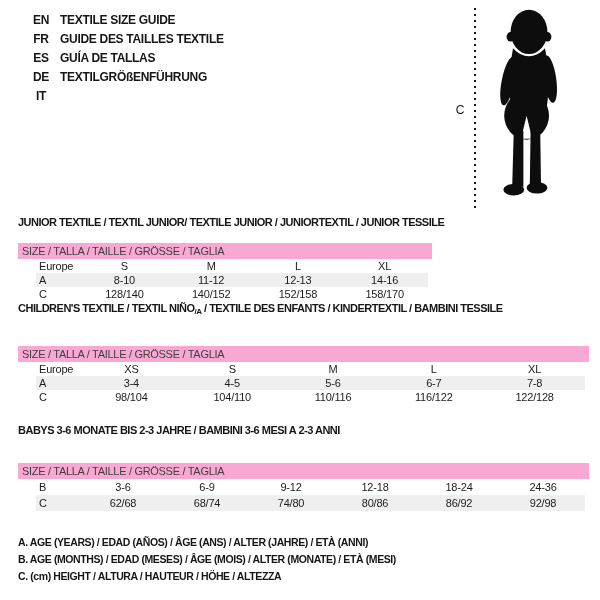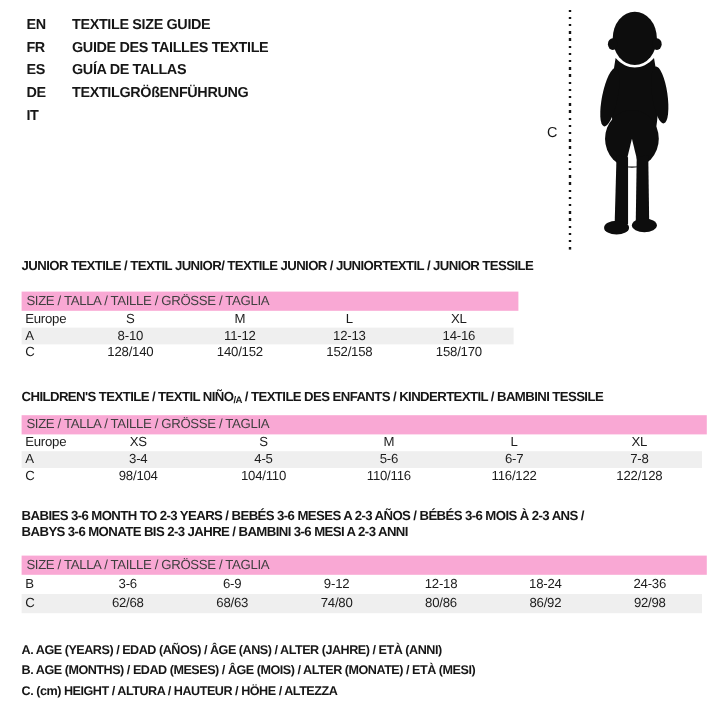--- a/index.html
+++ b/index.html
@@ -7,21 +7,21 @@
     width: 600px; height: 600px; background: #ffffff;
     font-family: "Liberation Sans", sans-serif;
     color: #161616; overflow: hidden;
   }
   .canvas { position: relative; width: 600px; height: 600px; }
 
   
   .langs { position: absolute; left: 22px; top: 10px; }
   .lang-row { display: flex; height: 19px; align-items: center; }
   .lang-code {
-    width: 38px; font-size: 12px; font-weight: 700; letter-spacing: -0.3px;
+    width: 38px; font-size: 12px; font-weight: 700; letter-spacing: -0.3px; text-align: center;
   }
   .lang-label { font-size: 12px; font-weight: 700; letter-spacing: -0.3px; white-space: nowrap; }
 
   
   .measure-line {
     position: absolute; left: 474px; top: 8px; width: 2px; height: 200px;
     background: repeating-linear-gradient(to bottom, #151515 0 2px, transparent 2px 6px);
   }
   .measure-label {
     position: absolute; left: 452px; top: 103px; width: 16px;
@@ -36,21 +36,21 @@
     white-space: nowrap; line-height: 14px;
   }
   .subscript { font-size: 8px; vertical-align: -2px; }
   .tbl { margin-top: 0; }
   .bar {
     height: 16px; line-height: 16px; background: #f9a8d4; color: #3f3f3f;
     font-size: 11px; letter-spacing: -0.3px; padding-left: 4px;
   }
   .trow {
     display: flex; height: 14px; line-height: 14px;
-    font-size: 11px; letter-spacing: -0.2px; color: #1c1c1c;
+    font-size: 11px; letter-spacing: -0.2px; color: #1c1c1c; margin-left: 18px;
   }
   .tbl-babies .trow { height: 16px; line-height: 16px; }
   .trow.alt { background: #efefef; }
   .c0 { width: 42px; padding-left: 3px; white-space: nowrap; }
   .cell { flex: 1; text-align: center; white-space: nowrap; }
   .w-narrow { width: 410px; }
   .w-wide { width: 567px; }
 
   
   .notes { position: absolute; left: 18px; top: 534px; }
@@ -126,21 +126,21 @@
     </div>
     <div class="trow">
       <span class="c0">C</span>
       <span class="cell">128/140</span>
       <span class="cell">140/152</span>
       <span class="cell">152/158</span>
       <span class="cell">158/170</span>
     </div>
   </div>
 
-  <div class="sect" style="top:324px">
+  <div class="sect" style="top:301px">
     <div class="tbl-title"><span>CHILDREN'S TEXTILE / TEXTIL NIÑO</span><span class="subscript">/A</span><span> / TEXTILE DES ENFANTS / KINDERTEXTIL / BAMBINI TESSILE</span></div>
   </div>
   <div class="sect tbl w-wide" style="top:346px">
     <div class="bar w-wide">SIZE / TALLA / TAILLE / GRÖSSE / TAGLIA</div>
     <div class="trow">
       <span class="c0">Europe</span>
       <span class="cell">XS</span>
       <span class="cell">S</span>
       <span class="cell">M</span>
       <span class="cell">L</span>
@@ -158,38 +158,37 @@
       <span class="c0">C</span>
       <span class="cell">98/104</span>
       <span class="cell">104/110</span>
       <span class="cell">110/116</span>
       <span class="cell">116/122</span>
       <span class="cell">122/128</span>
     </div>
   </div>
 
   <div class="sect" style="top:423px">
-    <div class="tbl-title">BABIES 3-6 MONTH TO 2-3 YEARS / BEBÉS 3-6 MESES A 2-3 AÑOS / BÉBÉS 3-6 MOIS À 2-3 ANS /</div>
     <div class="tbl-title">BABYS 3-6 MONATE BIS 2-3 JAHRE / BAMBINI 3-6 MESI A 2-3 ANNI</div>
   </div>
   <div class="sect tbl tbl-babies w-wide" style="top:463px">
     <div class="bar w-wide">SIZE / TALLA / TAILLE / GRÖSSE / TAGLIA</div>
     <div class="trow">
       <span class="c0">B</span>
       <span class="cell">3-6</span>
       <span class="cell">6-9</span>
       <span class="cell">9-12</span>
       <span class="cell">12-18</span>
       <span class="cell">18-24</span>
       <span class="cell">24-36</span>
     </div>
     <div class="trow alt">
       <span class="c0">C</span>
       <span class="cell">62/68</span>
-      <span class="cell">68/63</span>
+      <span class="cell">68/74</span>
       <span class="cell">74/80</span>
       <span class="cell">80/86</span>
       <span class="cell">86/92</span>
       <span class="cell">92/98</span>
     </div>
   </div>
 
   <div class="notes">
     <div class="note-line">A. AGE (YEARS) / EDAD (AÑOS) / ÂGE (ANS) / ALTER (JAHRE) / ETÀ (ANNI)</div>
     <div class="note-line">B. AGE (MONTHS) / EDAD (MESES) / ÂGE (MOIS) / ALTER (MONATE) / ETÀ (MESI)</div>

